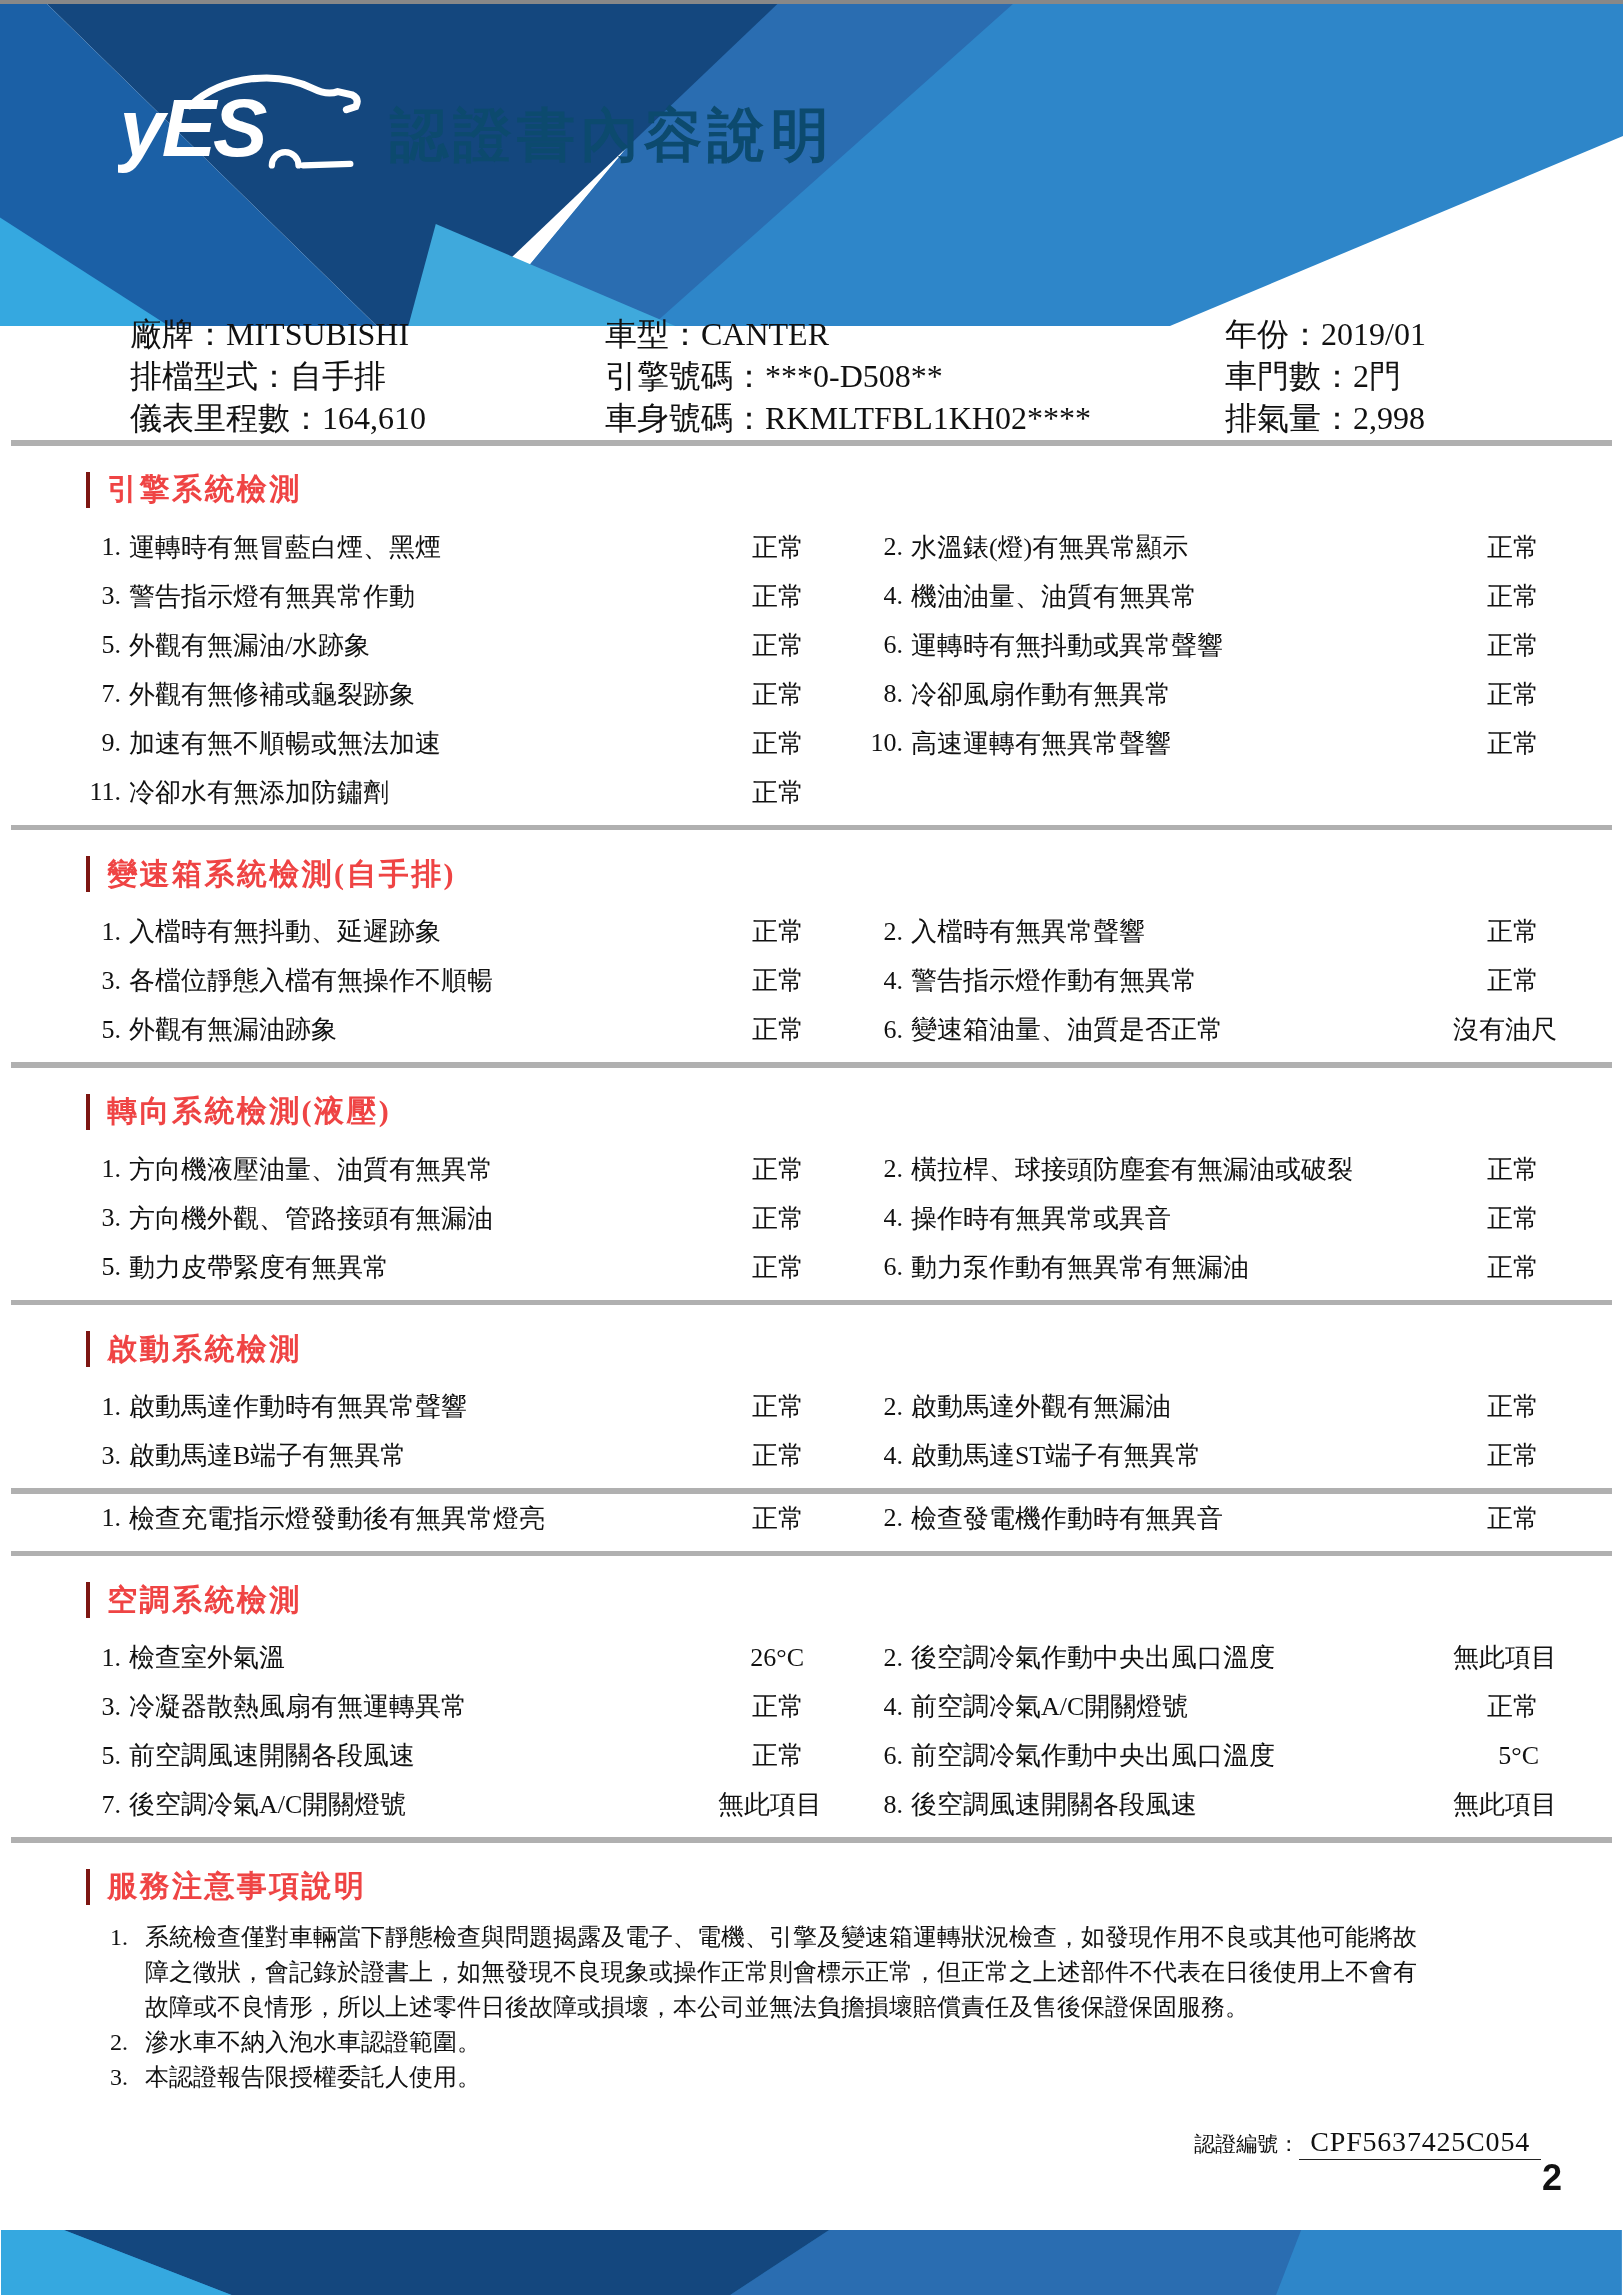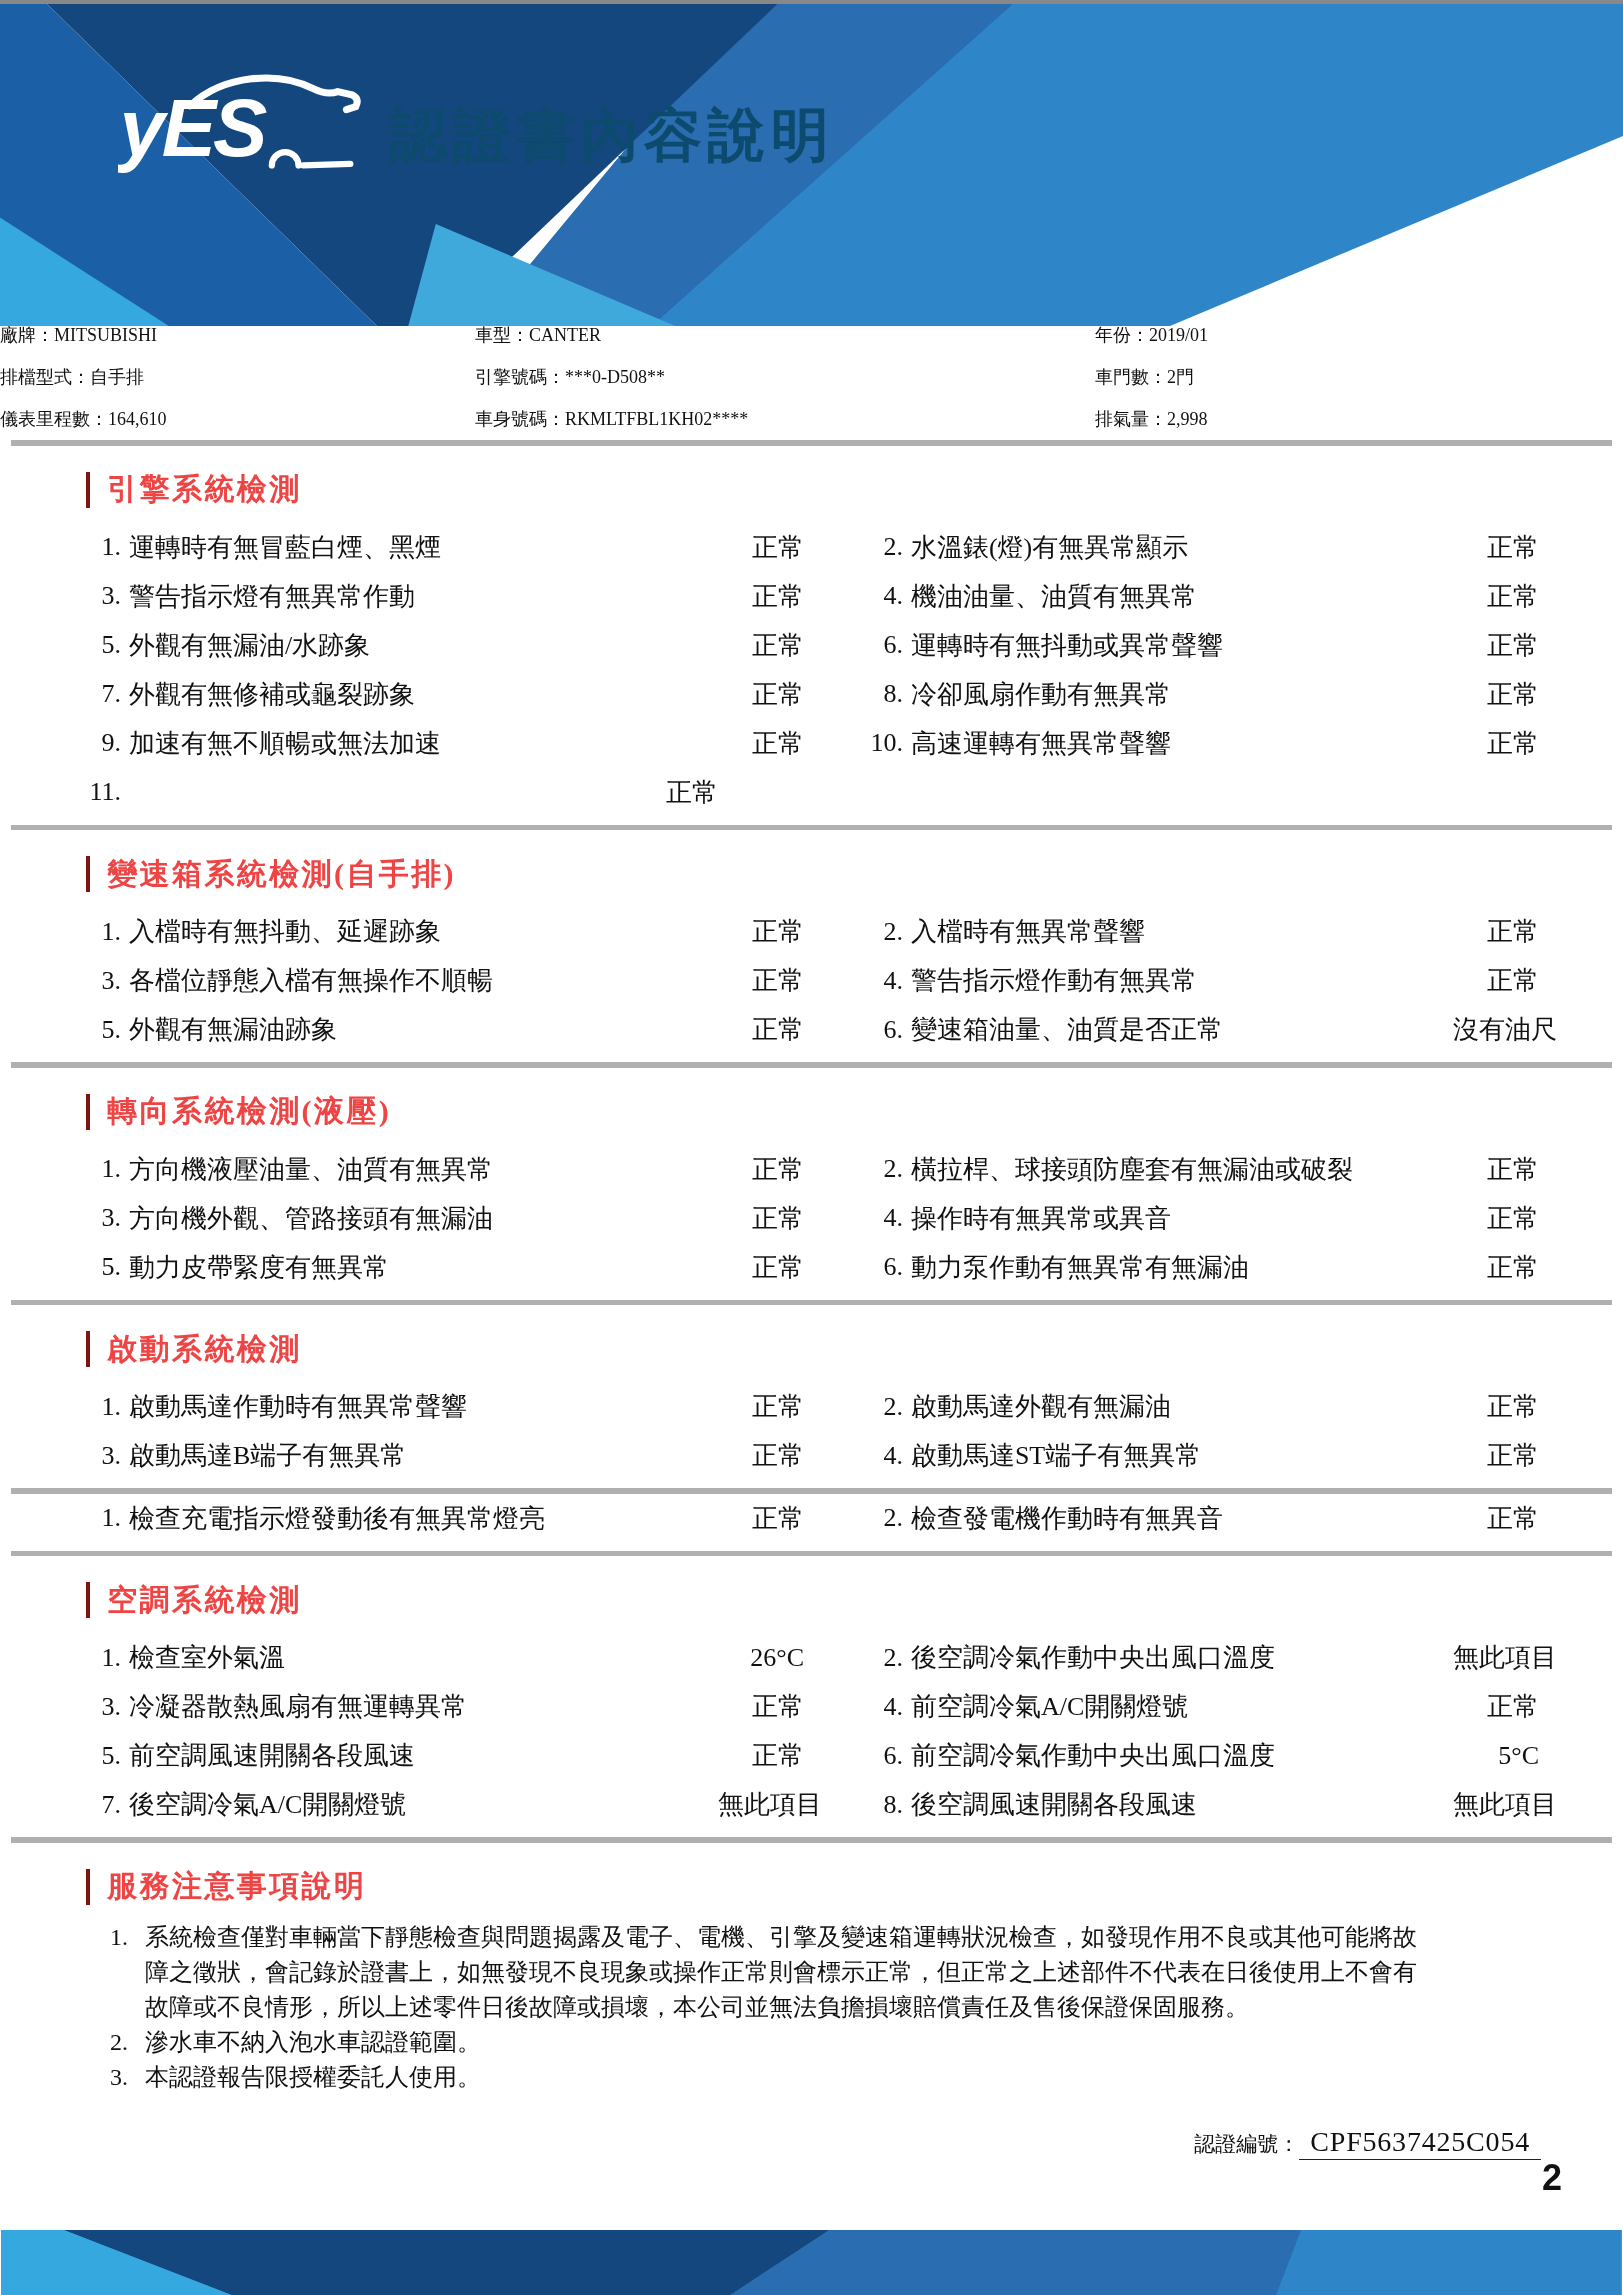--- a/index.html
+++ b/index.html
@@ -20,22 +20,23 @@
     font-family:"Liberation Sans","DejaVu Sans",sans-serif;
     font-size:58px;font-weight:bold;color:#0c4a6e;letter-spacing:5.5px;
     white-space:nowrap;
   }
   
   .content{position:relative;padding-top:310px;}
   .veh-grid{
     display:grid;
     grid-template-columns:475px 620px 1fr;
     grid-auto-rows:42px;
+    padding-left:130px;
     align-items:center;
-    font-size:18px;
+    font-size:32px;
   }
   .veh-field{white-space:nowrap;}
   .divider{height:5.5px;background:#b0b0b0;margin:7.9px 11px 0 11px;}
   .divider.first{margin-top:0;}
   .sec-title{
     display:flex;align-items:center;height:41px;
     margin:23.6px 0 12.6px 86px;
   }
   .sec-bar{width:3.9px;height:36px;background:#7d1612;margin-right:17.3px;}
   .sec-txt{
@@ -160,20 +161,21 @@
             <span class="i-no">9.</span>
             <span class="i-text">加速有無不順暢或無法加速</span>
             <span class="i-status">正常</span>
             <span class="i-gap"></span>
             <span class="i-no">10.</span>
             <span class="i-text">高速運轉有無異常聲響</span>
             <span class="i-status">正常</span>
           </div>
           <div class="item-row">
             <span class="i-no">11.</span>
+            <span class="i-text">冷卻水有無添加防鏽劑</span>
             <span class="i-status">正常</span>
             <span class="i-gap"></span>
             <span class="i-no"></span>
             <span class="i-text"></span>
             <span class="i-status"></span>
           </div>
           <div class="divider"></div>
         </div>
         <div class="section">
           <div class="sec-title">

